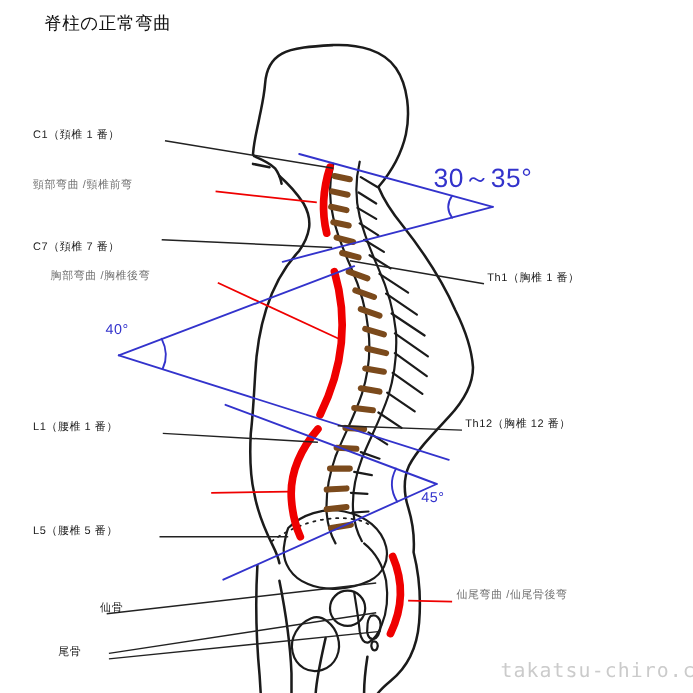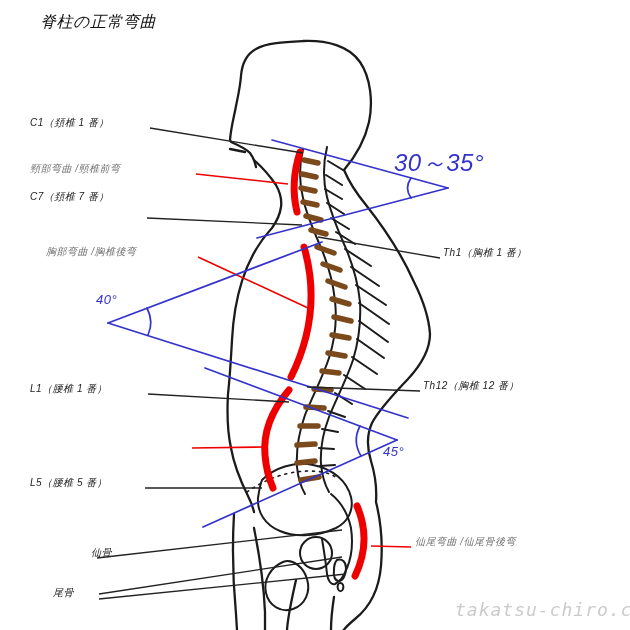--- a/index.html
+++ b/index.html
@@ -1,19 +1,18 @@
 <!DOCTYPE html>
 <html><head>
 <meta charset="utf-8">
 <style>
   html,body{margin:0;padding:0;background:#ffffff;}
   .stage{
     position:relative;width:630px;height:630px;background:#ffffff;overflow:hidden;
     font-family:"Liberation Sans","DejaVu Sans",sans-serif;
-    font-style:italic;
   }
   .stage svg{position:absolute;left:0;top:0;}
   .lbl{
     position:absolute;font-size:10px;line-height:1.25;color:#1b1b1b;
     white-space:nowrap;letter-spacing:0.5px;
   }
   .lbl.red{color:#737373;}
   .lbl.blue{color:#3333cc;font-size:13px;}
   .lbl.blue.big{font-size:24px;}
   .lbl.title{font-size:16px;color:#111;}
@@ -172,21 +171,21 @@
       <path d="M 97,558 L 342,530"></path>
       <path d="M 99,594 L 342,557"></path>
       <path d="M 99,599 L 346,574"></path>
     </g>
   </svg>
 
   <div class="lbl title" style="left:40px;top:12px;">脊柱の正常弯曲</div>
 
   <div class="lbl" style="left:30px;top:117px;">C1（頚椎 1 番）</div>
   <div class="lbl red" style="left:30px;top:163px;">頸部弯曲 /頸椎前弯</div>
-  <div class="lbl" style="left:30px;top:191px;text-align:center;">C7（頚椎 7 番）</div>
+  <div class="lbl" style="left:30px;top:219px;text-align:center;">C7（頚椎 7 番）</div>
   <div class="lbl red" style="left:30px;top:246px;margin-left:16px;">胸部弯曲 /胸椎後弯</div>
 
   <div class="lbl blue big" style="left:394px;top:148px;">30～35°</div>
   <div class="lbl blue" style="left:96px;top:292px;">40°</div>
   <div class="lbl blue" style="left:383px;top:444px;">45°</div>
 
   <div class="lbl" style="left:443px;top:247px;">Th1（胸椎 1 番）</div>
   <div class="lbl" style="left:423px;top:380px;">Th12（胸椎 12 番）</div>
 
   <div class="lbl" style="left:30px;top:383px;">L1（腰椎 1 番）</div>

